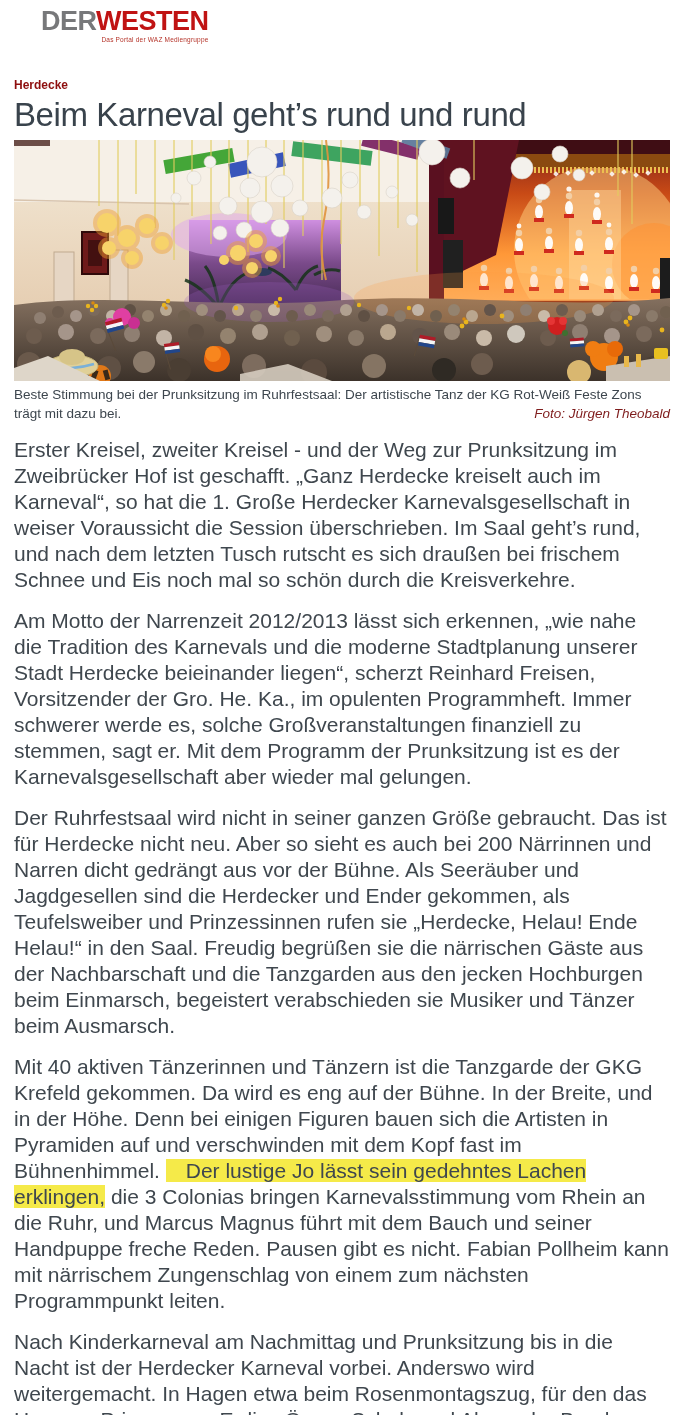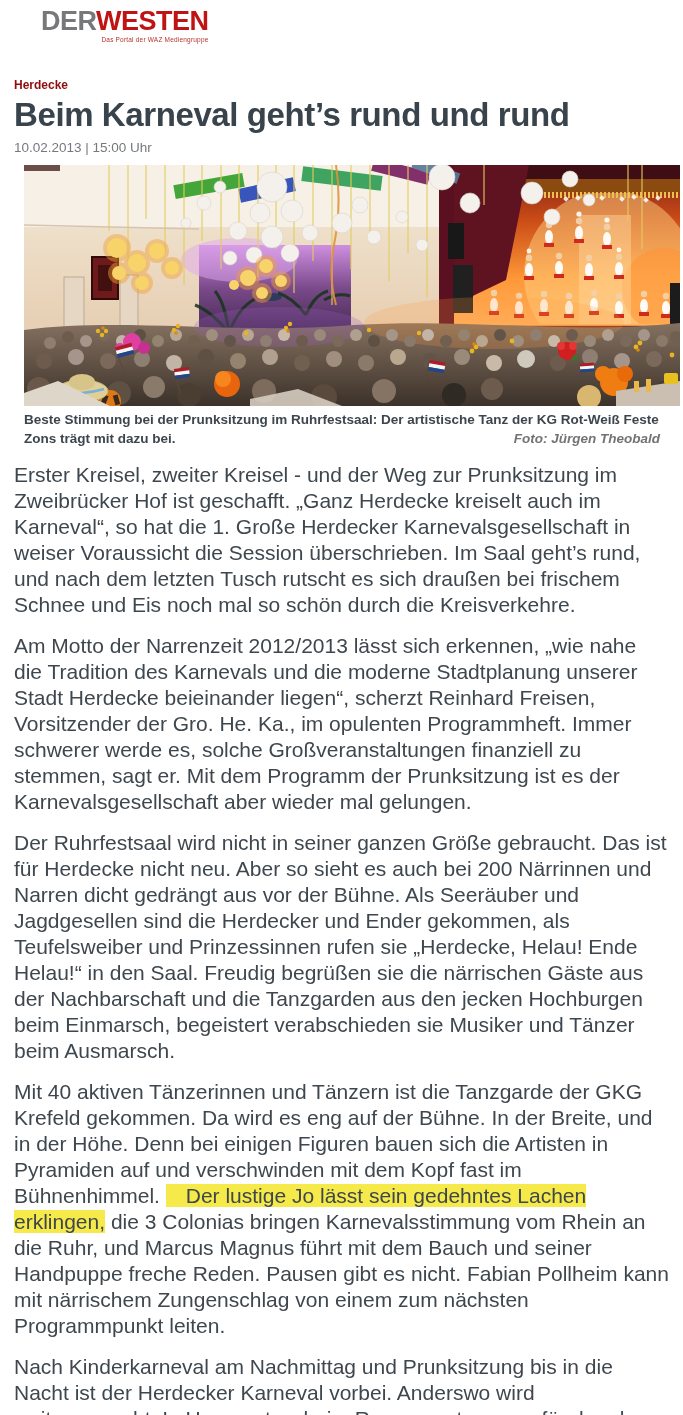--- a/index.html
+++ b/index.html
@@ -14,31 +14,31 @@
   .logo-der{color:#77787a;}
   .logo-westen{color:#c01313;}
   .tagline{font-size:6.5px;color:#b5342a;text-align:right;margin-top:2px;letter-spacing:0.2px;}
 
   
   .source-url{display:block;font-size:15px;line-height:1.38;color:#3e3e3e;
               text-decoration:underline;overflow-wrap:anywhere;cursor:pointer;margin-bottom:14px;}
 
   
   .kicker{font-size:12px;font-weight:bold;color:#8e0e0e;margin-top:32px;}
-  .headline{font-size:33px;font-weight:700;color:#39434c;letter-spacing:-0.4px;
+  .headline{font-size:33px;font-weight:400;color:#39434c;letter-spacing:-0.4px;
             margin:4px 0 6px 0;line-height:1.15;}
   .dateline{font-size:13.5px;color:#75797d;margin-bottom:7px;}
 
   
-  figure{margin:10px;font-weight:bold;}
+  figure{margin:0;}
   .photo-wrap{width:656px;height:241px;overflow:hidden;}
   .photo-wrap svg{display:block;}
   figcaption{position:relative;font-size:13.5px;line-height:1.42;color:#3d464e;
              margin-top:4px;padding-right:0;}
-  .credit{position:absolute;right:0;bottom:0;font-style:italic;color:#737373;}
+  .credit{position:absolute;right:0;bottom:0;font-style:italic;color:#7f1d1d;}
 
   
   .article-body{margin-top:14px;}
   .article-body p{font-size:21px;line-height:26px;margin:0 0 15px 0;color:#3f474e;}
   .hl{background:#f5ea49;padding-left:20px;}
 </style>
 </head>
 <body>
 
 <div class="page">
@@ -46,21 +46,20 @@
   <header class="masthead">
     <div class="logo">
       <div class="logo-text"><span class="logo-der">DER</span><span class="logo-westen">WESTEN</span></div>
       <div class="tagline">Das Portal der WAZ Mediengruppe</div>
     </div>
   </header>
 
 
   <div class="kicker">Herdecke</div>
   <h1 class="headline">Beim Karneval geht’s rund und rund</h1>
-  <div class="dateline">10.02.2013 | 15:00 Uhr</div>
 
   <figure>
     <div class="photo-wrap">
       <svg width="656" height="241" viewBox="0 0 656 241" preserveAspectRatio="none" role="img">
         <defs>
           <linearGradient id="gWall" x1="0" y1="0" x2="0" y2="1">
             <stop offset="0" stop-color="#f3ead9"></stop>
               <stop offset="0.55" stop-color="#e9d4ba"></stop>
               <stop offset="1" stop-color="#dfc3a4"></stop>
           </linearGradient>

